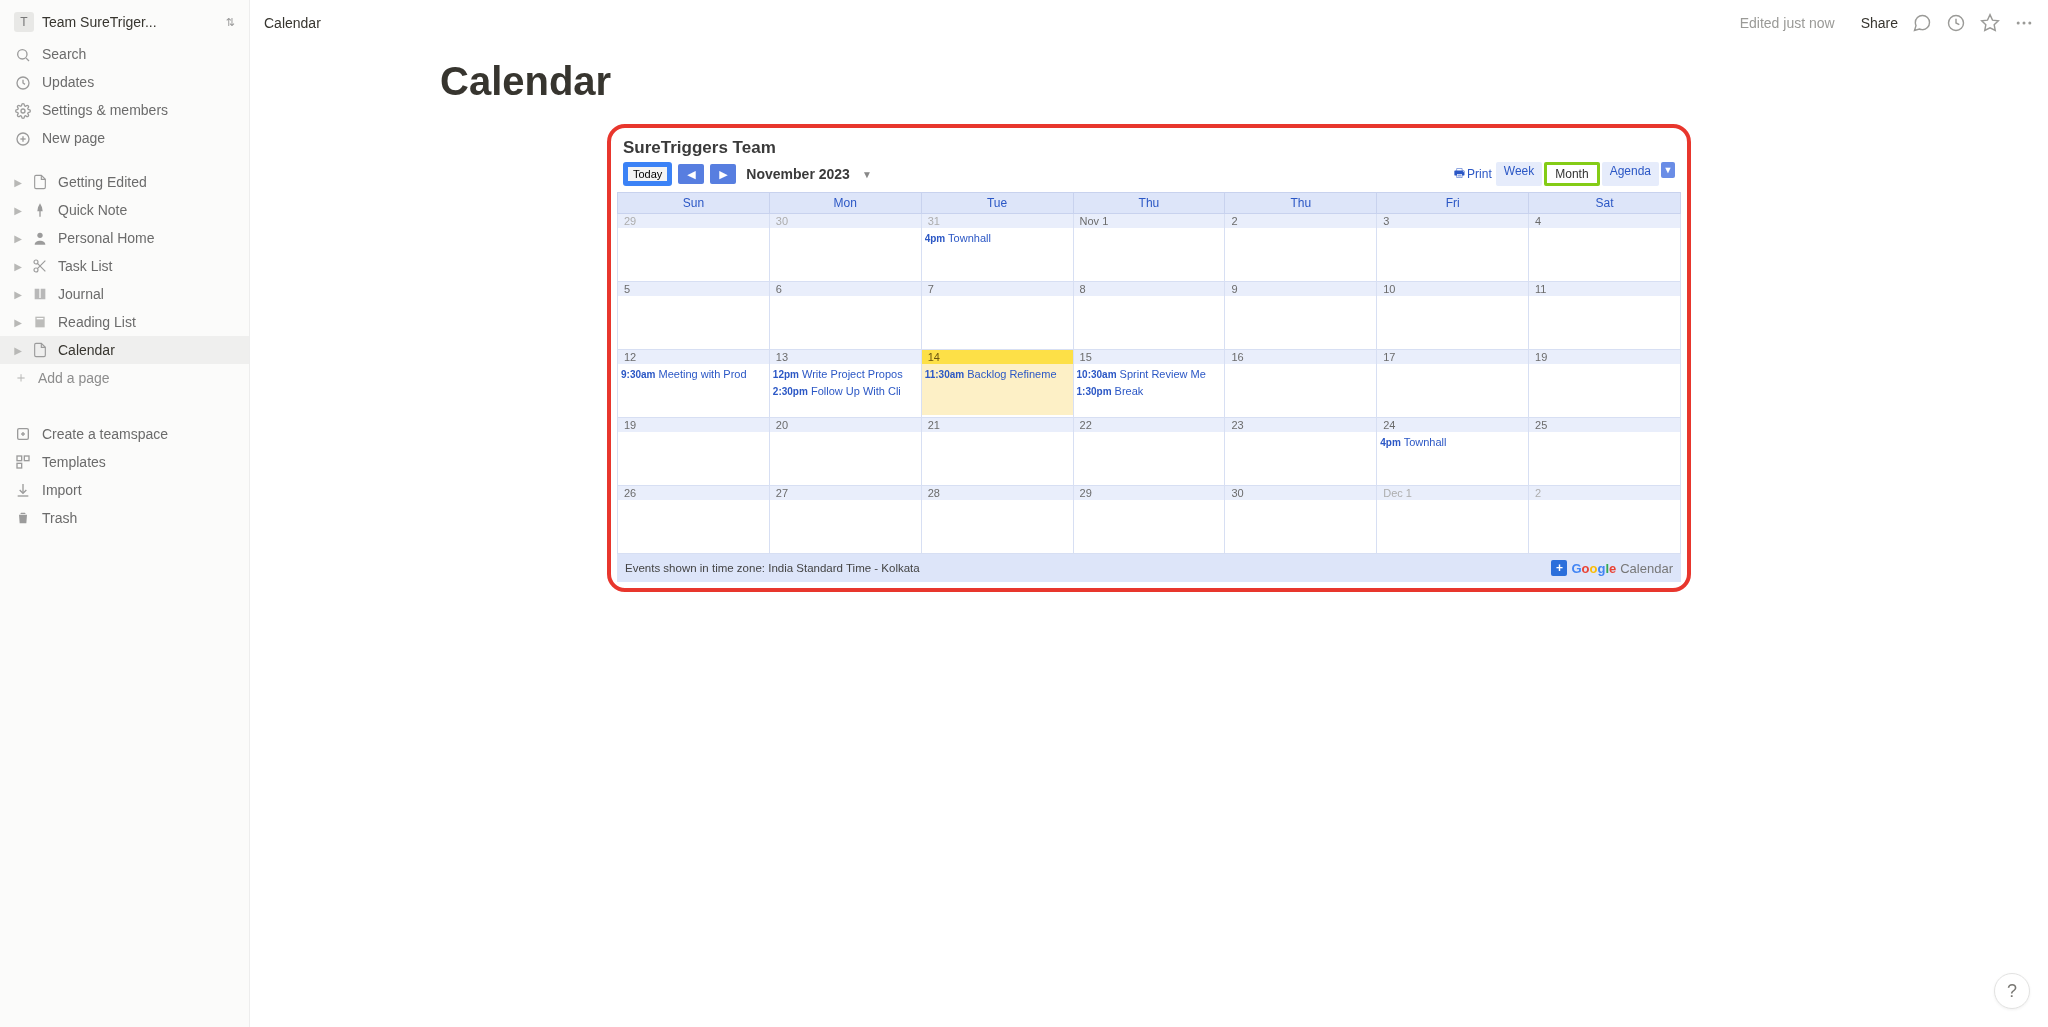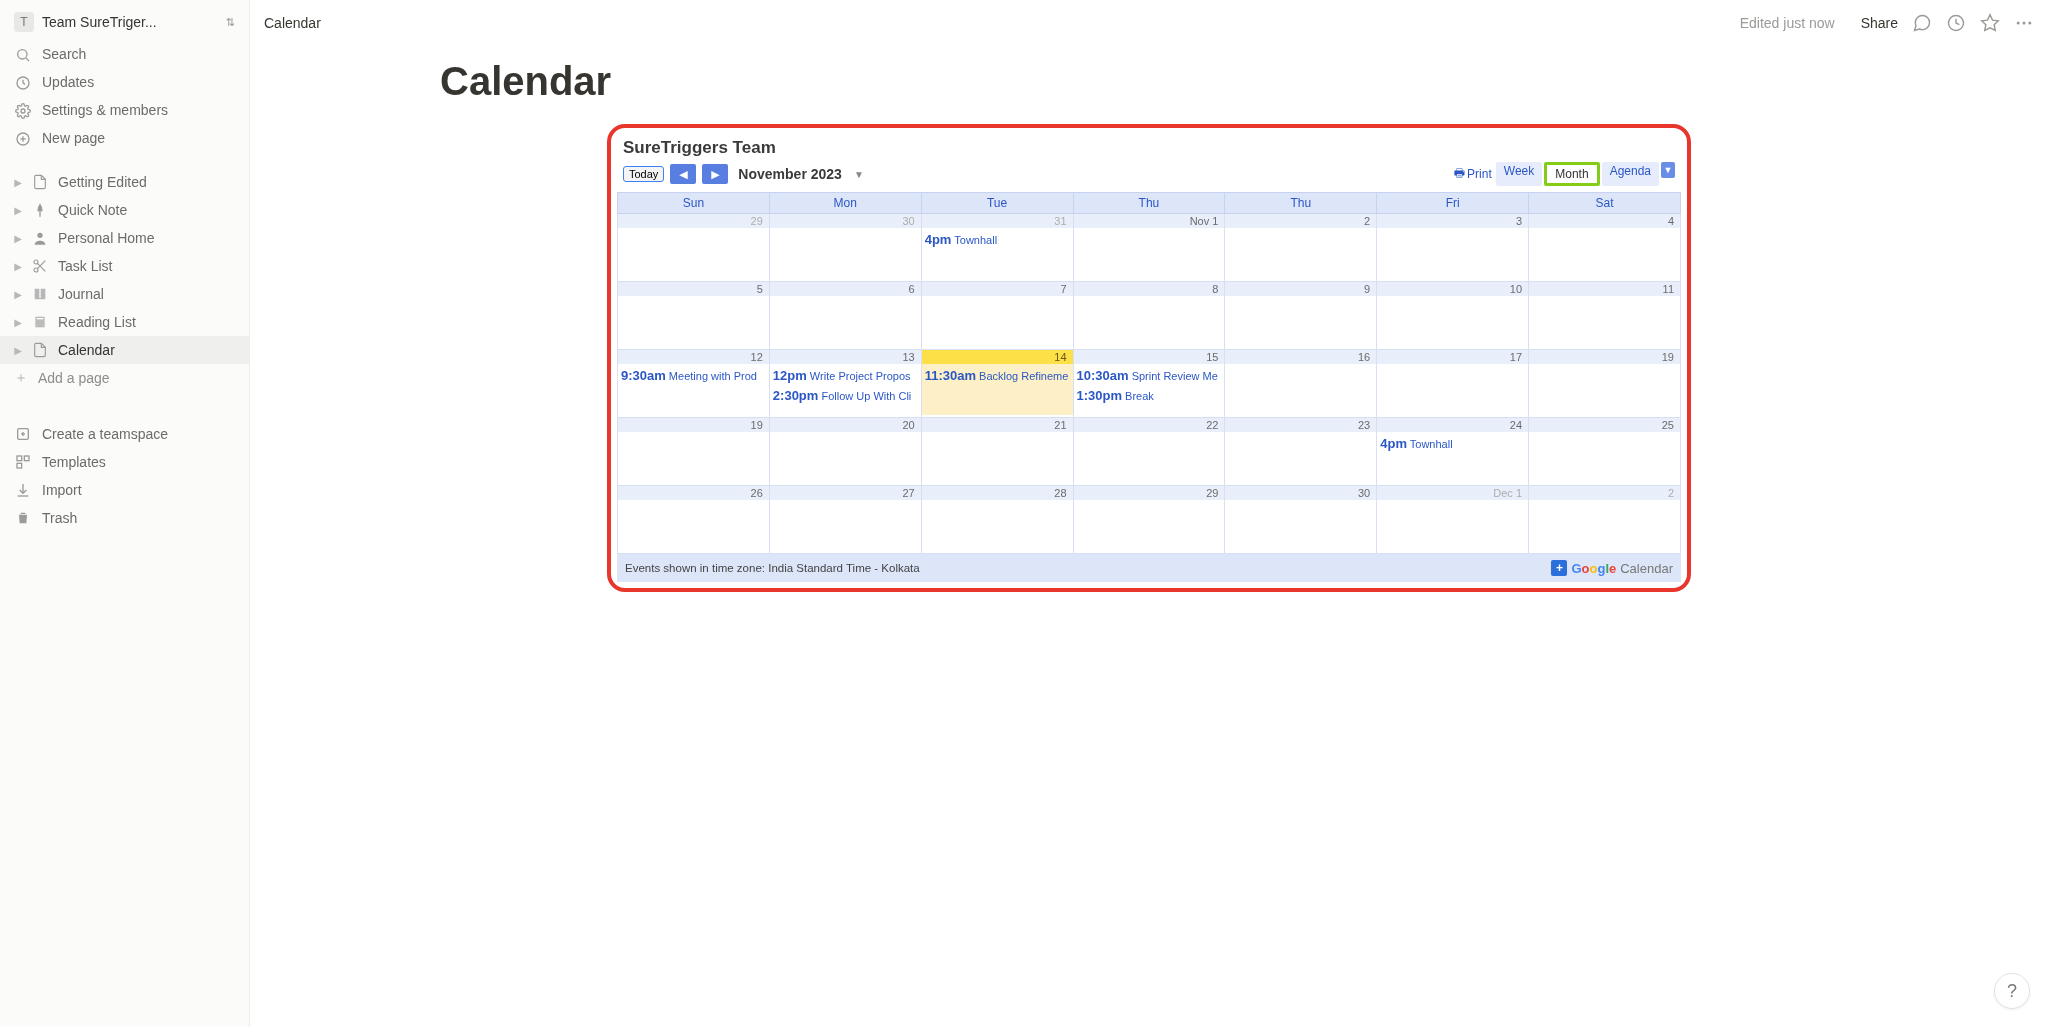--- a/index.html
+++ b/index.html
@@ -26,38 +26,38 @@
 .breadcrumb { font-size:14px; color:#37352f; }
 .topbar-right { margin-left:auto; display:flex; align-items:center; gap:14px; color:#9a9a97; }
 .topbar-right .share { color:#37352f; cursor:pointer;margin-left:12px; }
 .topbar-right .ticon { width:20px; height:20px; display:flex; align-items:center; justify-content:center; cursor:pointer; }
 .content { padding: 0 20px 40px 20px; display:flex; flex-direction:column; align-items:center; }
 .page-title { font-size: 40px; font-weight:700; margin: 14px 0 20px 170px; align-self:flex-start; }
 .embed-frame { width: 1084px; border: 4px solid #e8362d; border-radius: 18px; padding: 6px; }
 .cal-wrap { background:#fff; }
 .cal-title { font-size:17px; font-weight:700; color:#3a3a3a; padding: 4px 6px 2px 6px; }
 .cal-toolbar { display:flex; align-items:center; padding: 2px 6px 6px 6px; gap:6px; }
-.today-btn { border:1px solid #3b82f6; background:#f4f4f4; border-radius:3px; font-size:11px; padding:1px 5px; cursor:pointer; }
+.today-btn { border:5px solid #3b82f6; background:#f4f4f4; border-radius:3px; font-size:11px; padding:1px 5px; cursor:pointer; }
 .nav-btn { width:26px; height:20px; background:#577ee0; color:#fff; border:none; border-radius:2px; font-size:11px; cursor:pointer; display:flex; align-items:center; justify-content:center; }
 .cal-month { font-weight:700; font-size:14px; color:#3a3a3a; margin-left:4px; }
 .month-caret { color:#888; font-size:10px; margin-left:6px; }
 .cal-right { margin-left:auto; display:flex; align-items:center; gap:4px; }
 .print-btn { color:#2b57c5; font-size:12px; display:flex; align-items:center; gap:2px; cursor:pointer; }
 .view-tabs { display:flex; gap:2px;text-align:right; }
 .vtab { padding:2px 8px; font-size:12px; border-radius:2px; cursor:pointer; color:#2b57c5; background:#e6ecfb; }
 .vtab.active { background:#fff; border:3px solid #84cc16; color:#333; }
 .agenda-caret { background:#6a8de6; color:#fff; width:14px; height:16px; font-size:9px; display:flex; align-items:center; justify-content:center; border-radius:2px; }
 .cal-grid { border-collapse: collapse; width:100%; table-layout:fixed; }
 .cal-grid th { background:#dde5f9; color:#2b57c5; font-weight:400; font-size:12px; padding:3px 0; border:1px solid #c8d2ee; }
 .cal-grid td { border:1px solid #d7dff3; height:68px; vertical-align:top; position:relative; }
-.date-strip { background:#e9eefb; font-size:11px; color:#6b6b6b; text-align:right; padding:1px 6px; }
+.date-strip { background:#e9eefb; font-size:11px; color:#6b6b6b; padding:1px 6px; }
 .date-strip.other { color:#adadad; }
 .cell-body { font-size:11px; padding:2px 3px; overflow:hidden; }
 .event { color:#2b57c5; white-space:nowrap; overflow:hidden; text-overflow:clip; line-height:1.5; cursor:pointer; }
-.event .t { color:#2b57c5; font-weight:700; font-size:13px;text-align:right; }
+.event .t { color:#2b57c5; font-weight:700; font-size:10px;text-align:right; }
 td.today .date-strip { background:#fde047; color:#6b5510; }
 td.today .cell-body { background:#fdf0c6; height:calc(100% - 16px); }
 .cal-footer { display:flex; align-items:center; background:#dde5f9; padding:6px 8px; font-size:11.5px; color:#444; }
 .gcal-badge { margin-left:auto; display:flex; align-items:center; gap:4px; font-size:13px; }
 .gplus { background:#2b6fdb; color:#fff; width:16px; height:16px; border-radius:2px; display:flex; align-items:center; justify-content:center; font-weight:700; font-size:12px;}
 .goo-b { color:#4285F4; } .goo-r { color:#EA4335; } .goo-y { color:#FBBC05; } .goo-g { color:#34A853; }
 .gcal-txt { color:#777; }
 .help-fab { position:fixed; right:18px; bottom:18px; width:36px; height:36px; border-radius:50%; background:#fff; border:1px solid #e2e2e1; display:flex; align-items:center; justify-content:center; color:#787773; font-size:18px; cursor:pointer; box-shadow:0 1px 3px rgba(0,0,0,0.06); }
 svg { display:block; }
 </style>

